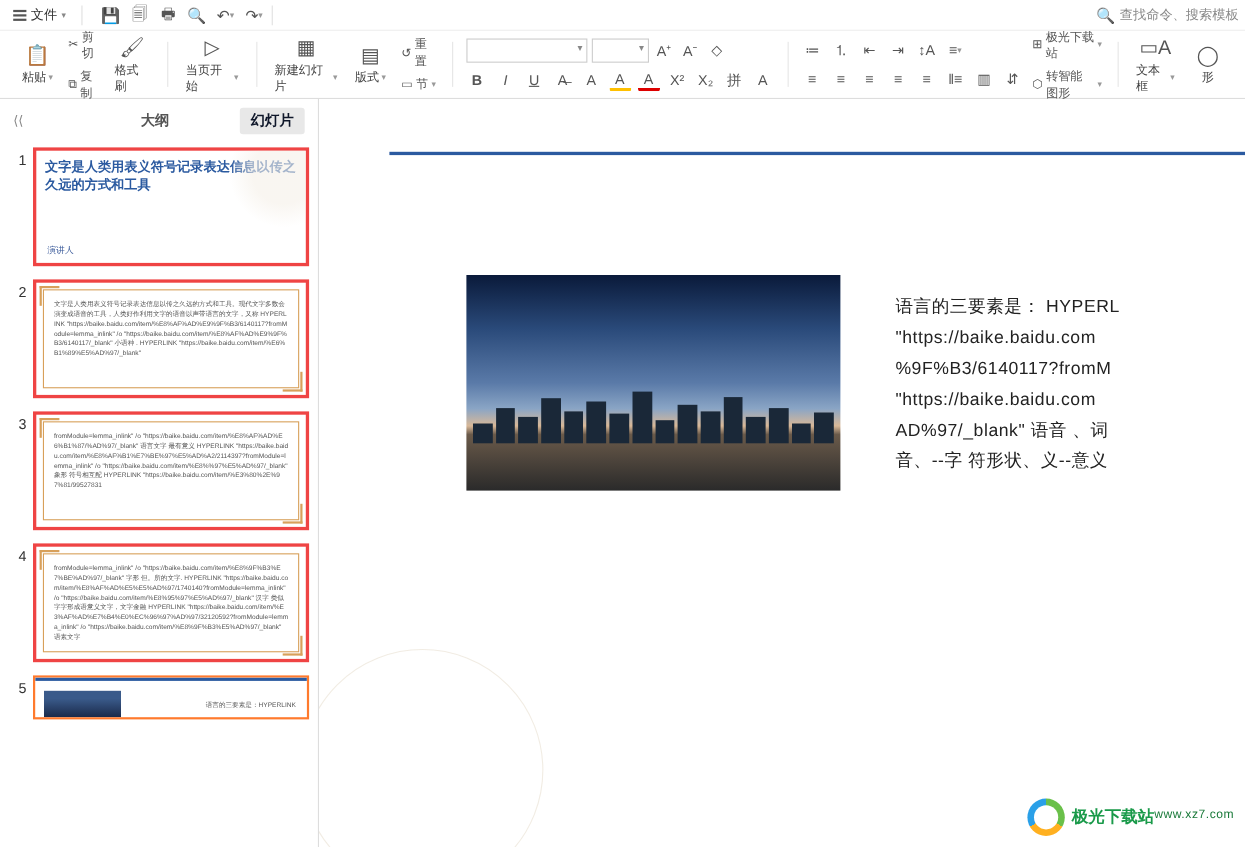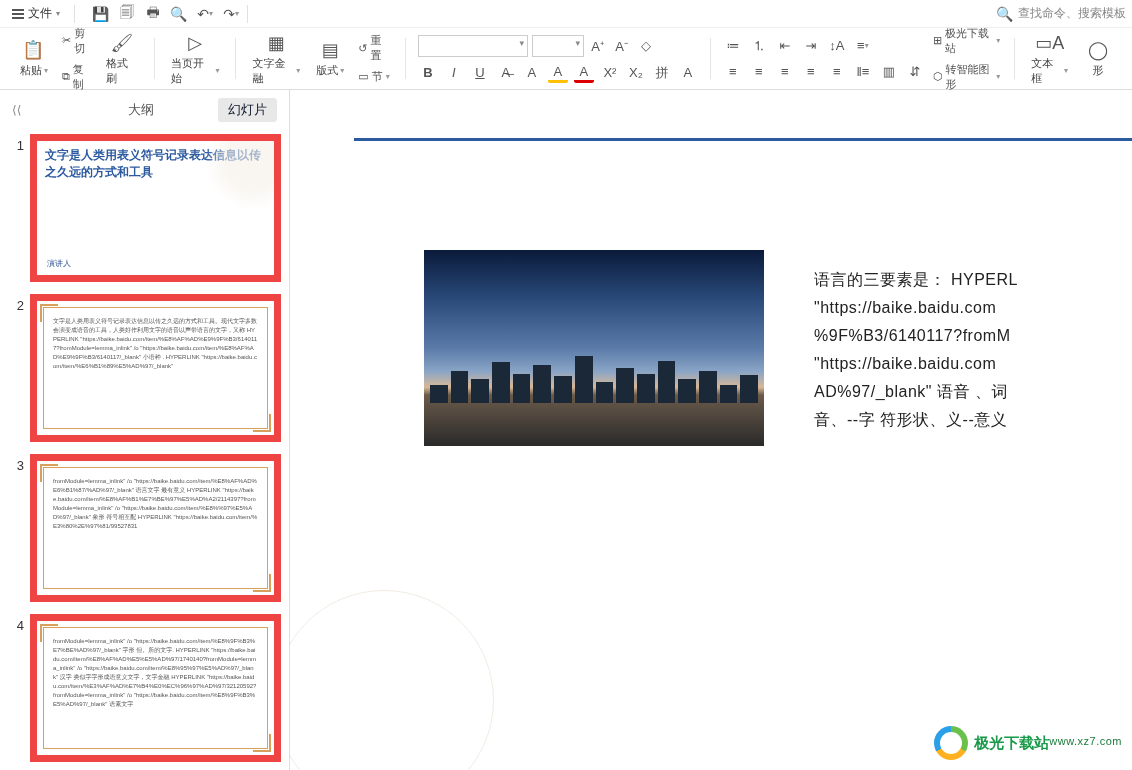--- a/index.html
+++ b/index.html
@@ -72,26 +72,26 @@
   .fmtrow{display:flex;gap:6px;}
   .fbtn{width:20px;height:20px;display:flex;align-items:center;justify-content:center;cursor:pointer;color:#555;font-size:13px;border-radius:2px;}
 
   
   .workspace { display:flex; height:calc(770px - 28px - 62px);}
   .sidepanel {
     width:290px; border-right:1px solid #ddd; background:#fff; display:flex; flex-direction:column;
   }
   .sidetabs{display:flex;align-items:center;gap:10px;padding:8px 12px;}
   .collapse-ic{font-size:12px;color:#888;cursor:pointer;margin-right:auto;}
-  .sidetab{font-size:13px;color:#555;padding:3px 10px;cursor:pointer;border-radius:3px;}
+  .sidetab{font-size:13px;color:#555;padding:3px 10px;cursor:pointer;border-radius:3px;font-weight:bold;}
   .sidetab.active{background:#e8e8e8;color:#0f172a;margin-left:44px;}
   .thumbs{flex:1;overflow-y:auto;padding:4px 8px 8px 8px;}
   .thumbrow{display:flex;align-items:flex-start;gap:6px;margin-bottom:12px;}
   .thumbnum{width:16px;text-align:right;font-size:13px;color:#333;padding-top:4px;}
-  .thumb{flex:1;height:148px;border:7px solid #ef4444;background:#fff;position:relative;overflow:hidden;}
+  .thumb{flex:1;height:108px;border:3px solid #ef4444;background:#fff;position:relative;overflow:hidden;}
   .thumb.selected{border:2px solid #ff7a2d;}
 
   
   .t1-title{color:#2b5aa0;font-weight:bold;font-size:12px;line-height:1.4;margin:6px 8px;}
   .t1-foot{position:absolute;bottom:6px;left:10px;font-size:8px;color:#3a5a9a;}
   .t1-circ{position:absolute;right:-30px;top:-30px;width:100px;height:100px;border-radius:50%;background:radial-gradient(circle,#f5f0e8 40%,transparent 70%);opacity:0.6;}
 
   
   .tborder{position:absolute;inset:6px;border:1px solid #d8a05a;}
   .tborder::before,.tborder::after{content:"";position:absolute;width:16px;height:16px;border:2px solid #d8a05a;}
@@ -193,21 +193,21 @@
           <span class="caret-sm">▾</span>
         </div>
     </div>
   </div>
   <div class="rsep"></div>
 
   <div class="rgroup">
     <div class="bigbtn">
       <div class="icn">▦</div>
       <div class="lbl">
-          <span>文字金融</span>
+          <span>新建幻灯片</span>
           <span class="caret-sm">▾</span>
         </div>
     </div>
     <div class="bigbtn">
       <div class="icn">▤</div>
       <div class="lbl">
           <span>版式</span>
           <span class="caret-sm">▾</span>
         </div>
     </div>

